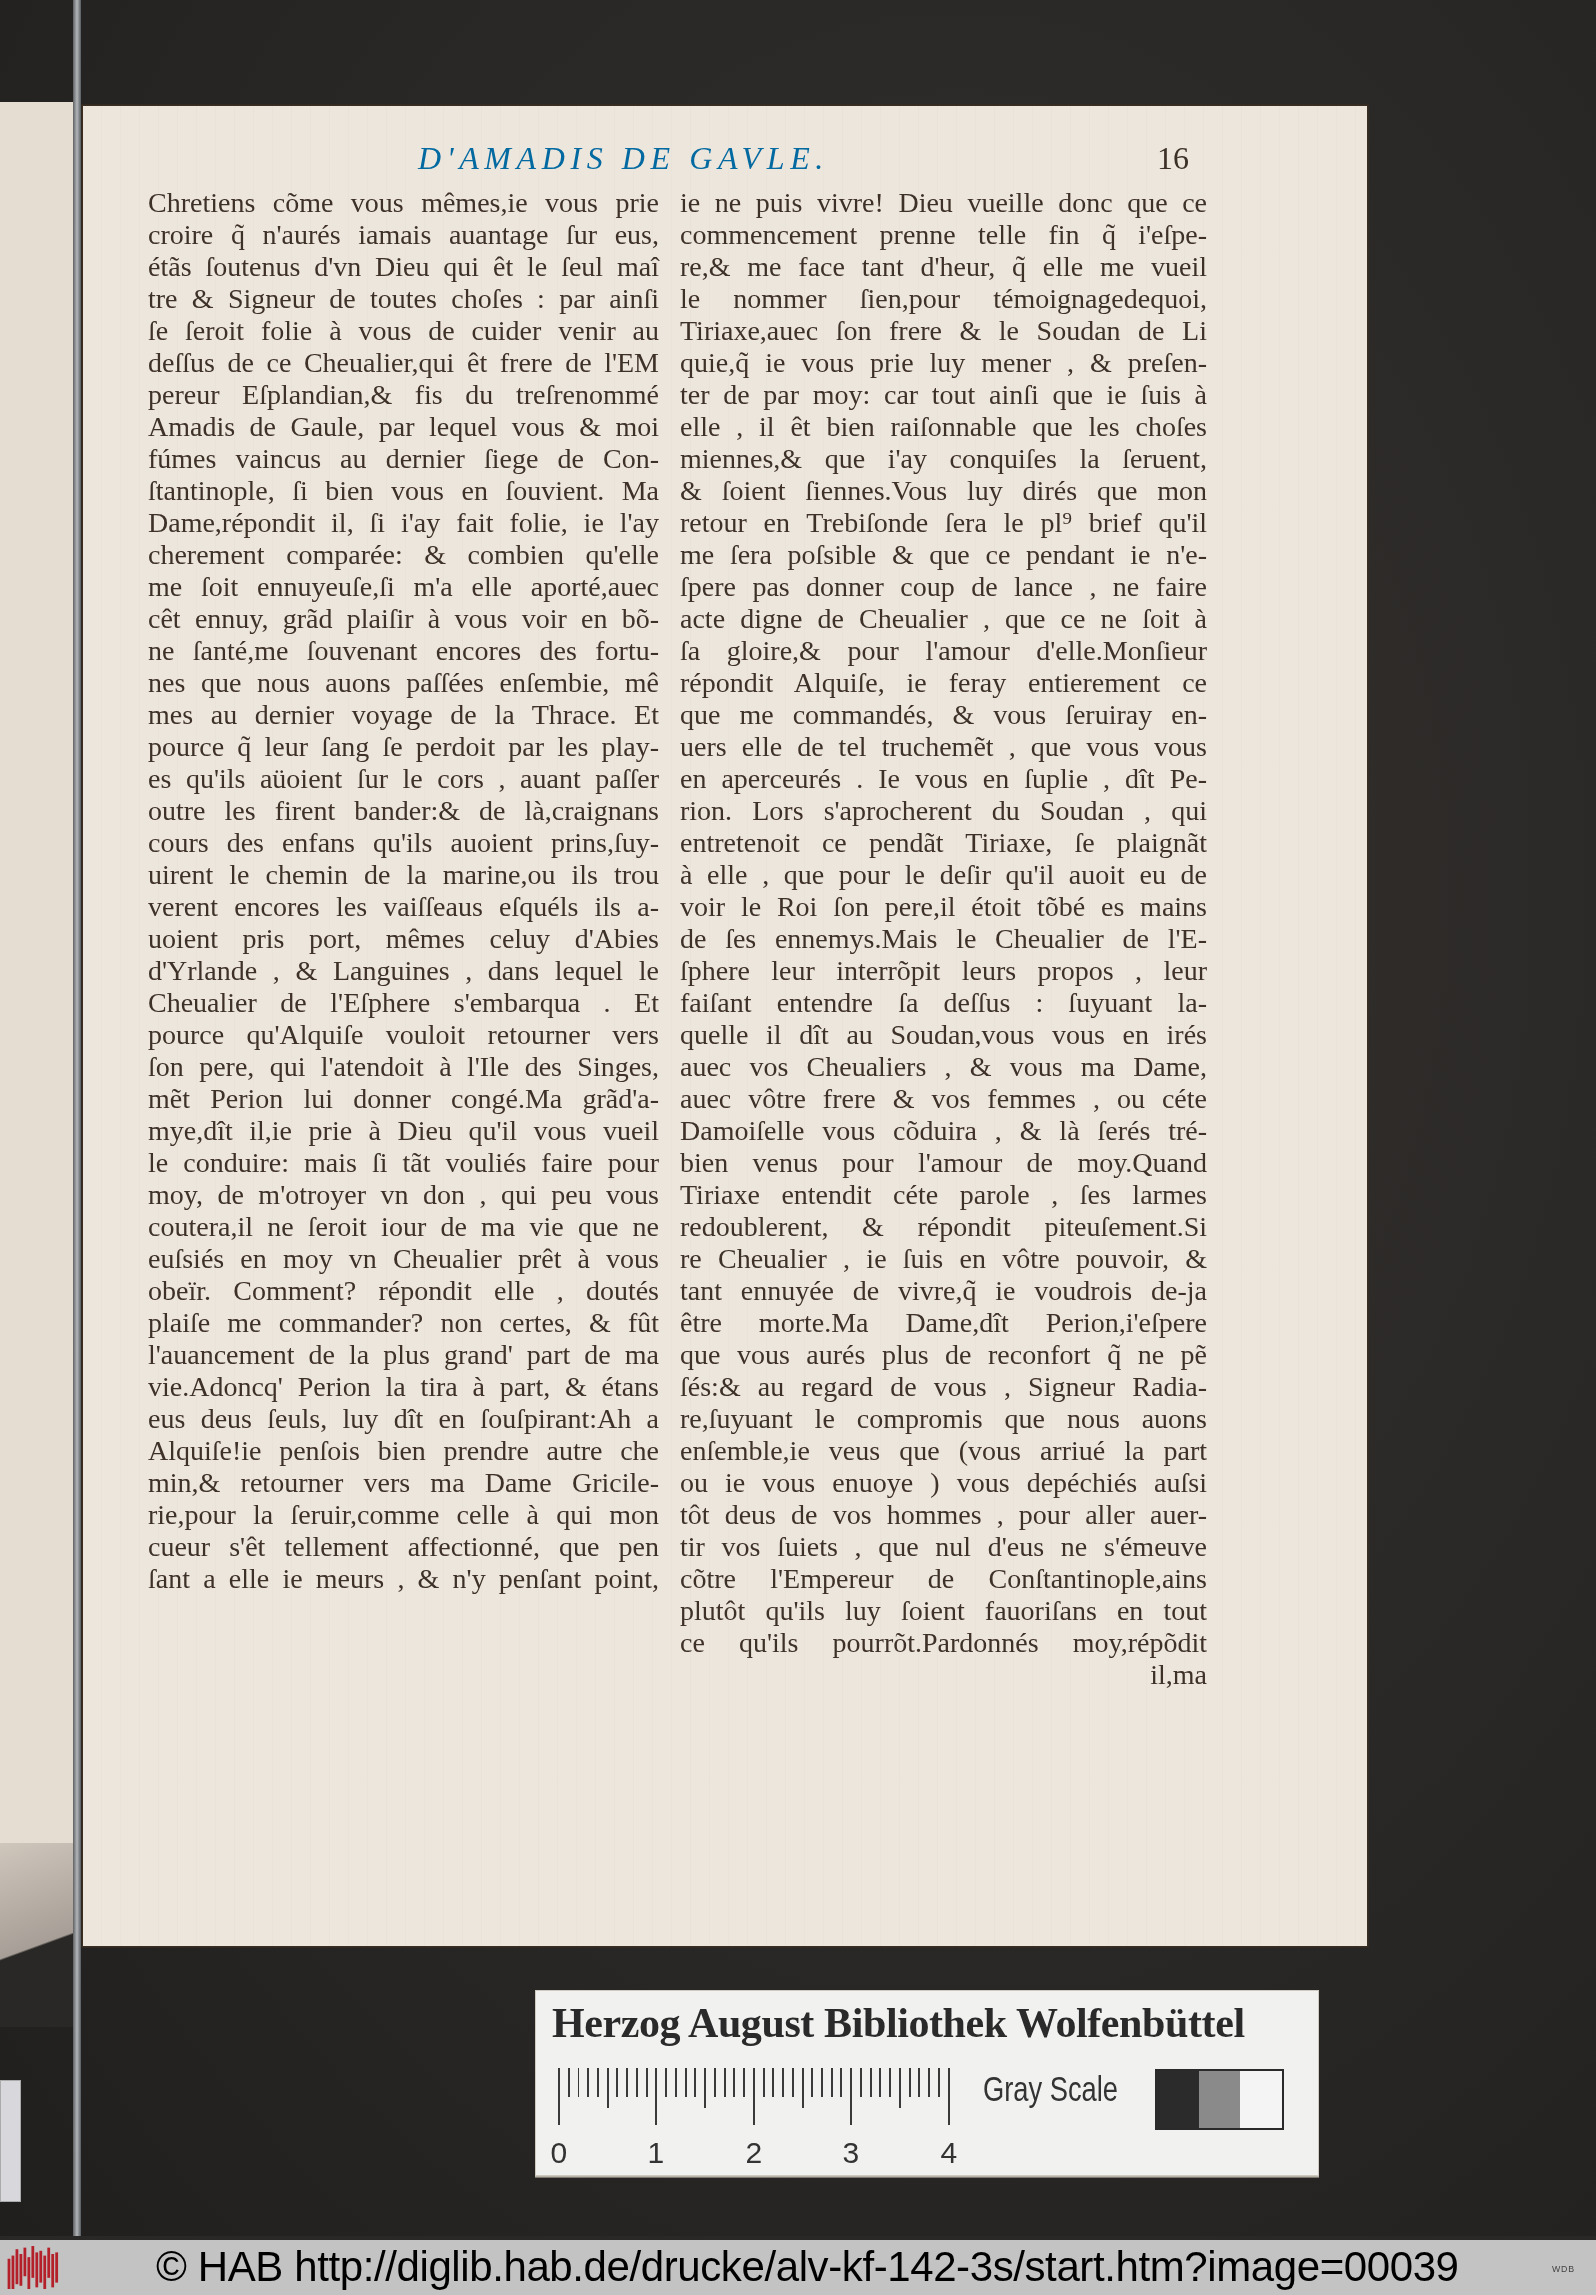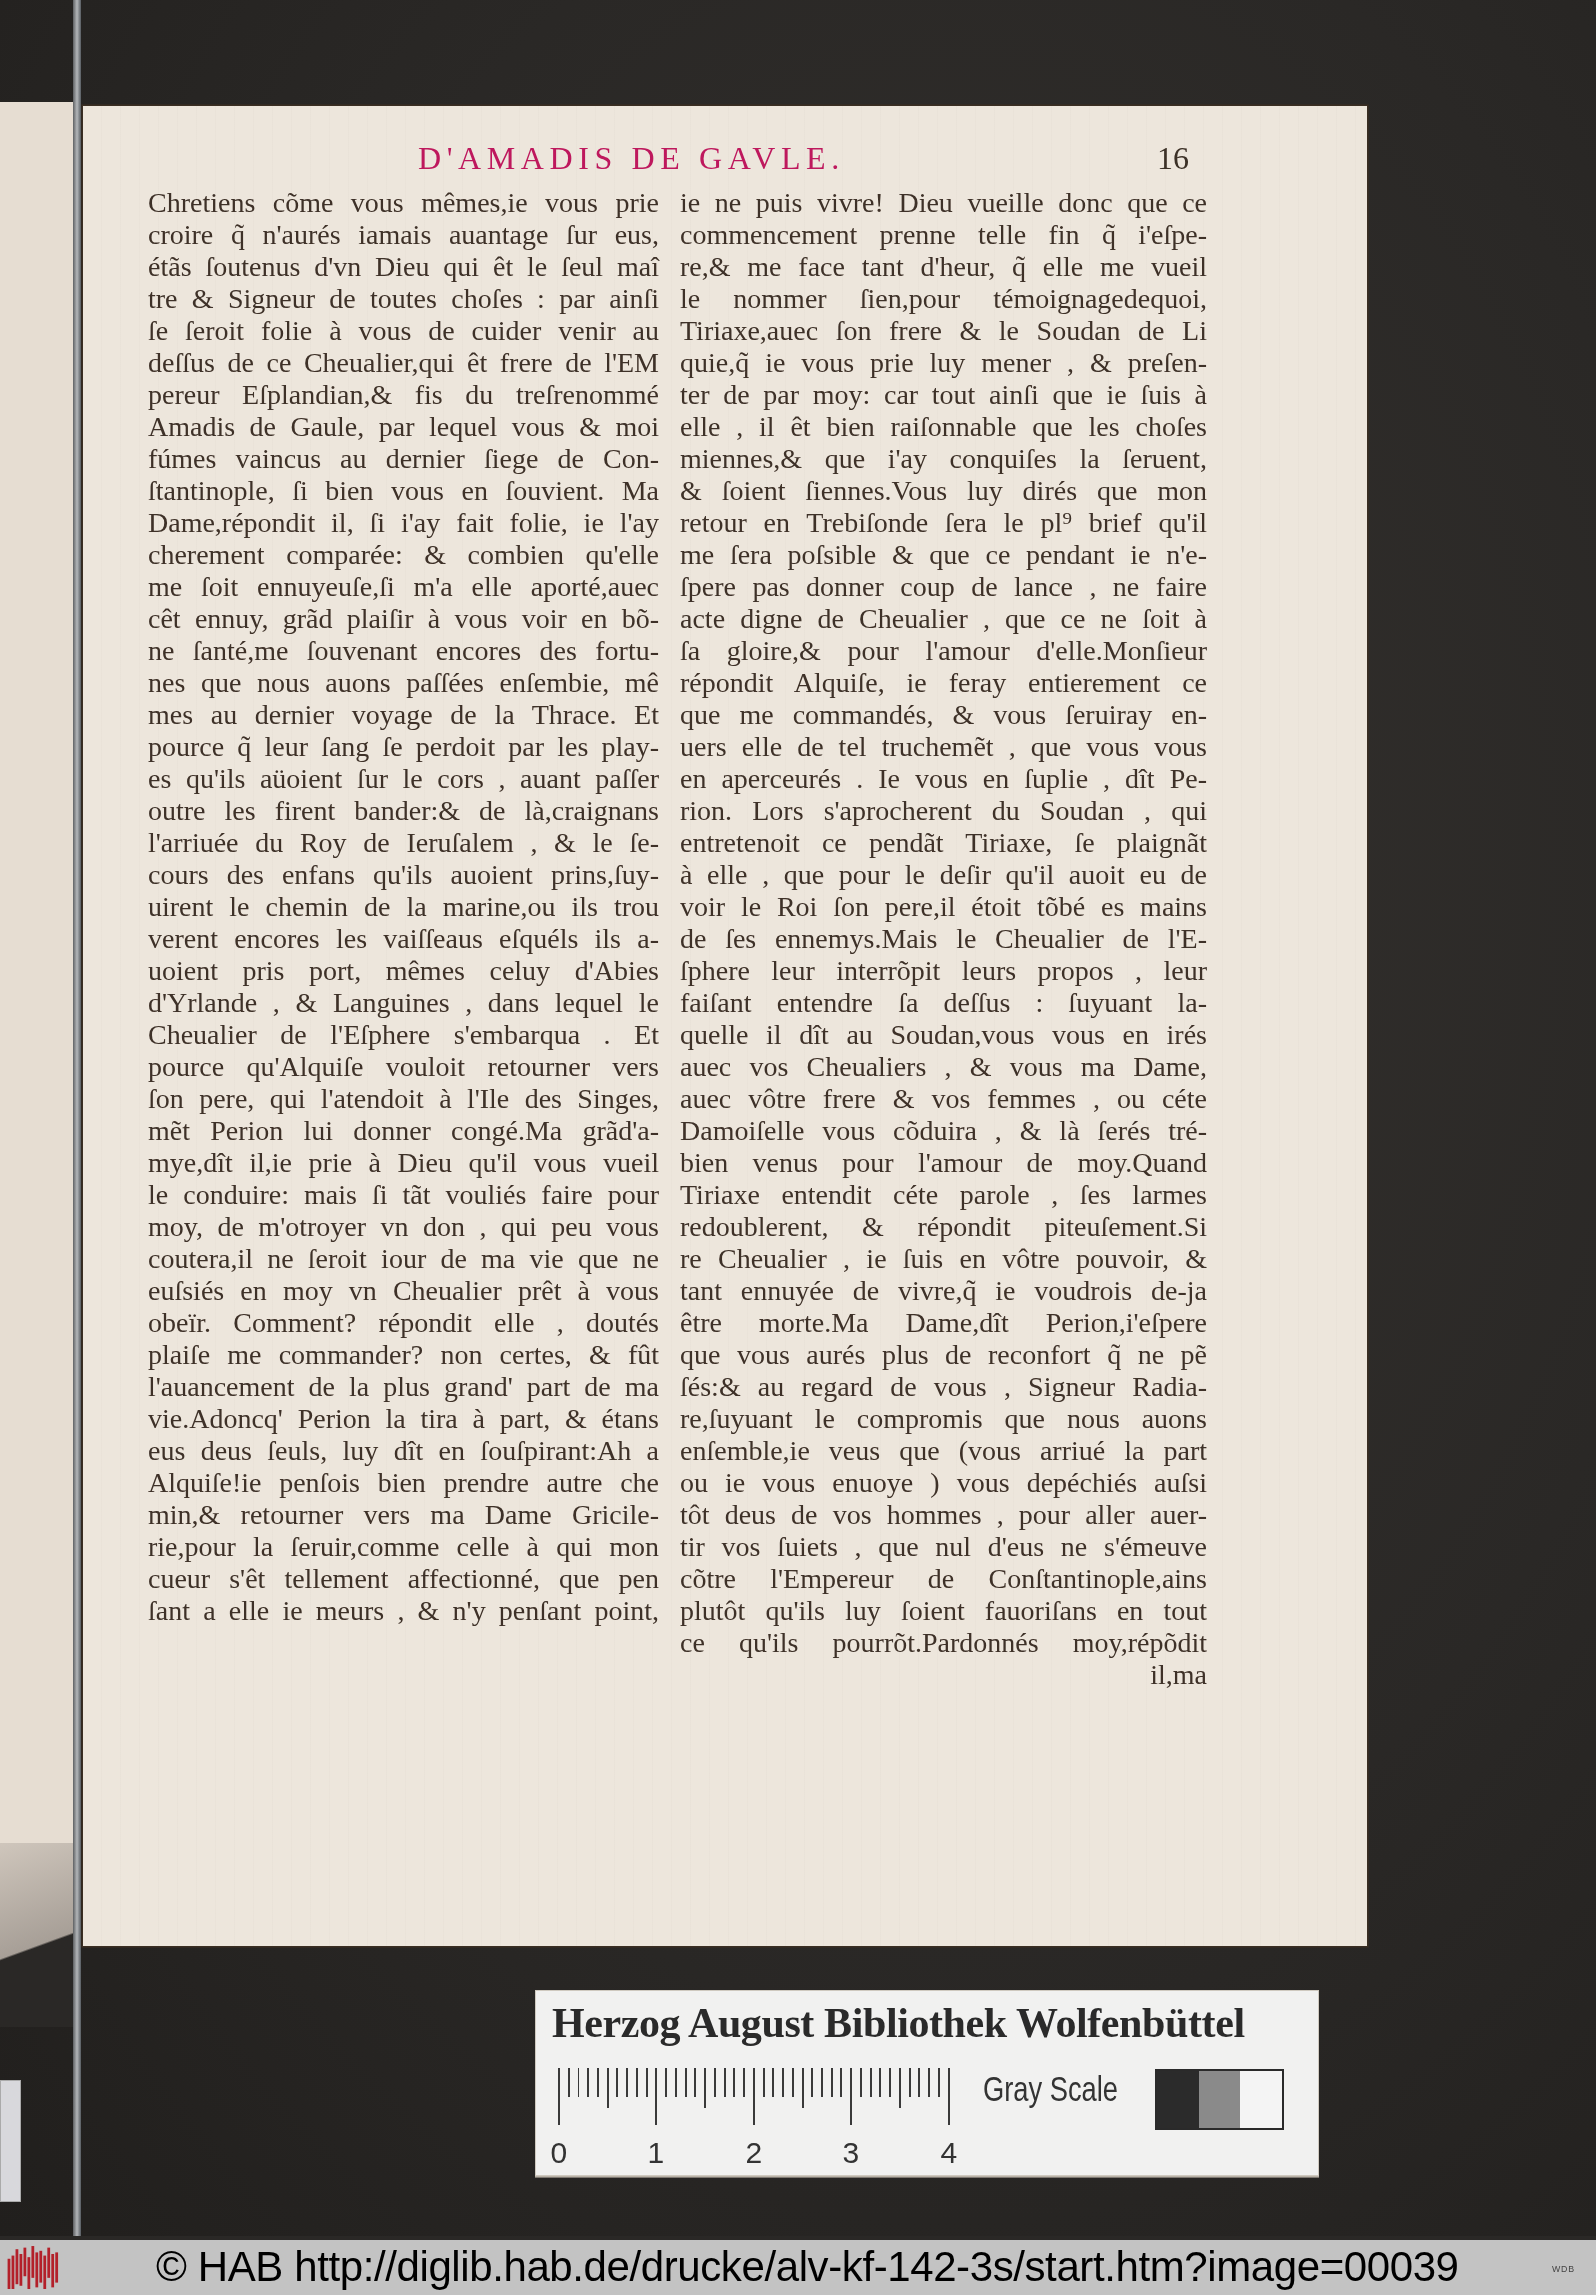--- a/index.html
+++ b/index.html
@@ -42,21 +42,21 @@
       box-shadow: 0 0 0 1.6px #3a2e22;
     }
     .page::before {
       content: ""; position: absolute; inset: 0;
       background: repeating-linear-gradient(90deg, rgba(255,255,255,0.0) 0px, rgba(255,255,255,0.0) 17.6px, rgba(160,150,140,0.05) 18.4px, rgba(255,255,255,0) 19px);
       pointer-events: none;
     }
     .running-head {
       position: absolute; top: 34px; left: 335px; width: 583px;
       font-family: "Liberation Serif", serif; font-size: 32px; letter-spacing: 5.6px;
-      color: #be185d; white-space: nowrap;
+      color: #0369a1; white-space: nowrap; font-style: italic;
     }
     .folio {
       position: absolute; top: 34px; left: 1074px;
       font-family: "Liberation Serif", serif; font-size: 32px; color: #3c3127;
     }
     .column {
       position: absolute; top: 81px;
       font-family: "Liberation Serif", serif; font-size: 28px; line-height: 32px;
       color: #3e3128;
     }
@@ -186,21 +186,20 @@
       <span class="line">Dame,répondit il, ſi i'ay fait folie, ie l'ay</span>
       <span class="line">cherement comparée: &amp; combien qu'elle</span>
       <span class="line">me ſoit ennuyeuſe,ſi m'a elle aporté,auec</span>
       <span class="line">cêt ennuy, grãd plaiſir à vous voir en bõ-</span>
       <span class="line">ne ſanté,me ſouvenant encores des fortu-</span>
       <span class="line">nes que nous auons paſſées enſembie, mê</span>
       <span class="line">mes au dernier voyage de la Thrace. Et</span>
       <span class="line">pource q̃ leur ſang ſe perdoit par les play-</span>
       <span class="line">es qu'ils aüoient ſur le cors , auant paſſer</span>
       <span class="line">outre les firent bander:&amp; de là,craignans</span>
-      <span class="line">l'arriuée du Roy de Ieruſalem , &amp; le ſe-</span>
       <span class="line">cours des enfans qu'ils auoient prins,ſuy-</span>
       <span class="line">uirent le chemin de la marine,ou ils trou</span>
       <span class="line">verent encores les vaiſſeaus eſquéls ils a-</span>
       <span class="line">uoient pris port, mêmes celuy d'Abies</span>
       <span class="line">d'Yrlande , &amp; Languines , dans lequel le</span>
       <span class="line">Cheualier de l'Eſphere s'embarqua . Et</span>
       <span class="line">pource qu'Alquiſe vouloit retourner vers</span>
       <span class="line">ſon pere, qui l'atendoit à l'Ile des Singes,</span>
       <span class="line">mẽt Perion lui donner congé.Ma grãd'a-</span>
       <span class="line">mye,dît il,ie prie à Dieu qu'il vous vueil</span>

